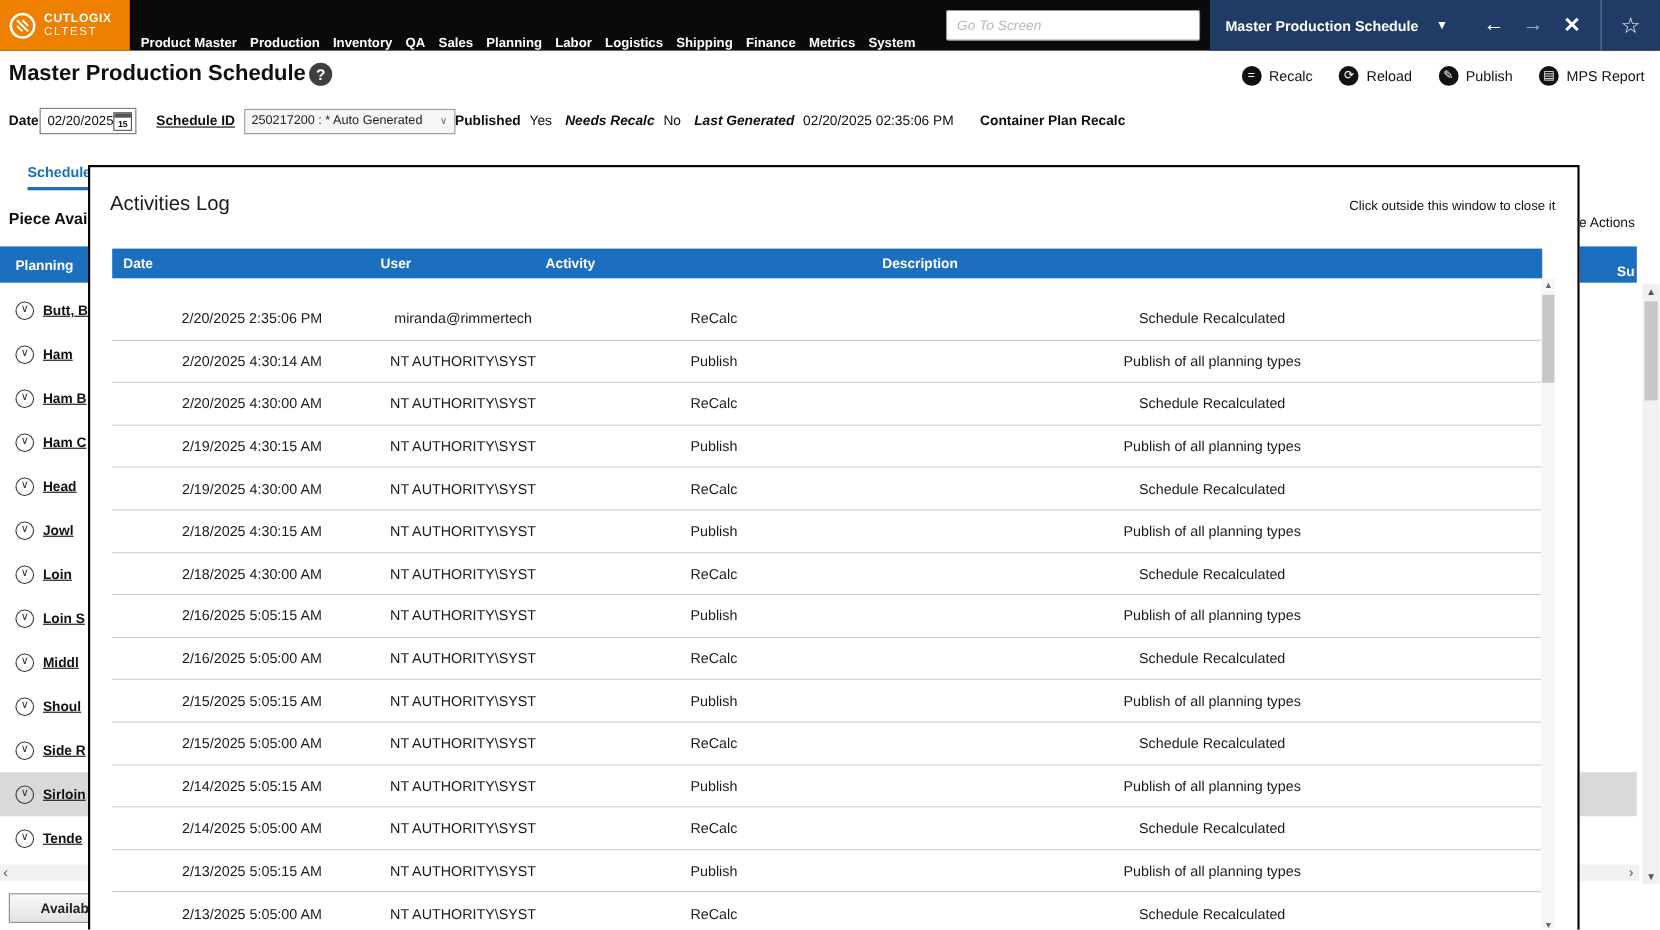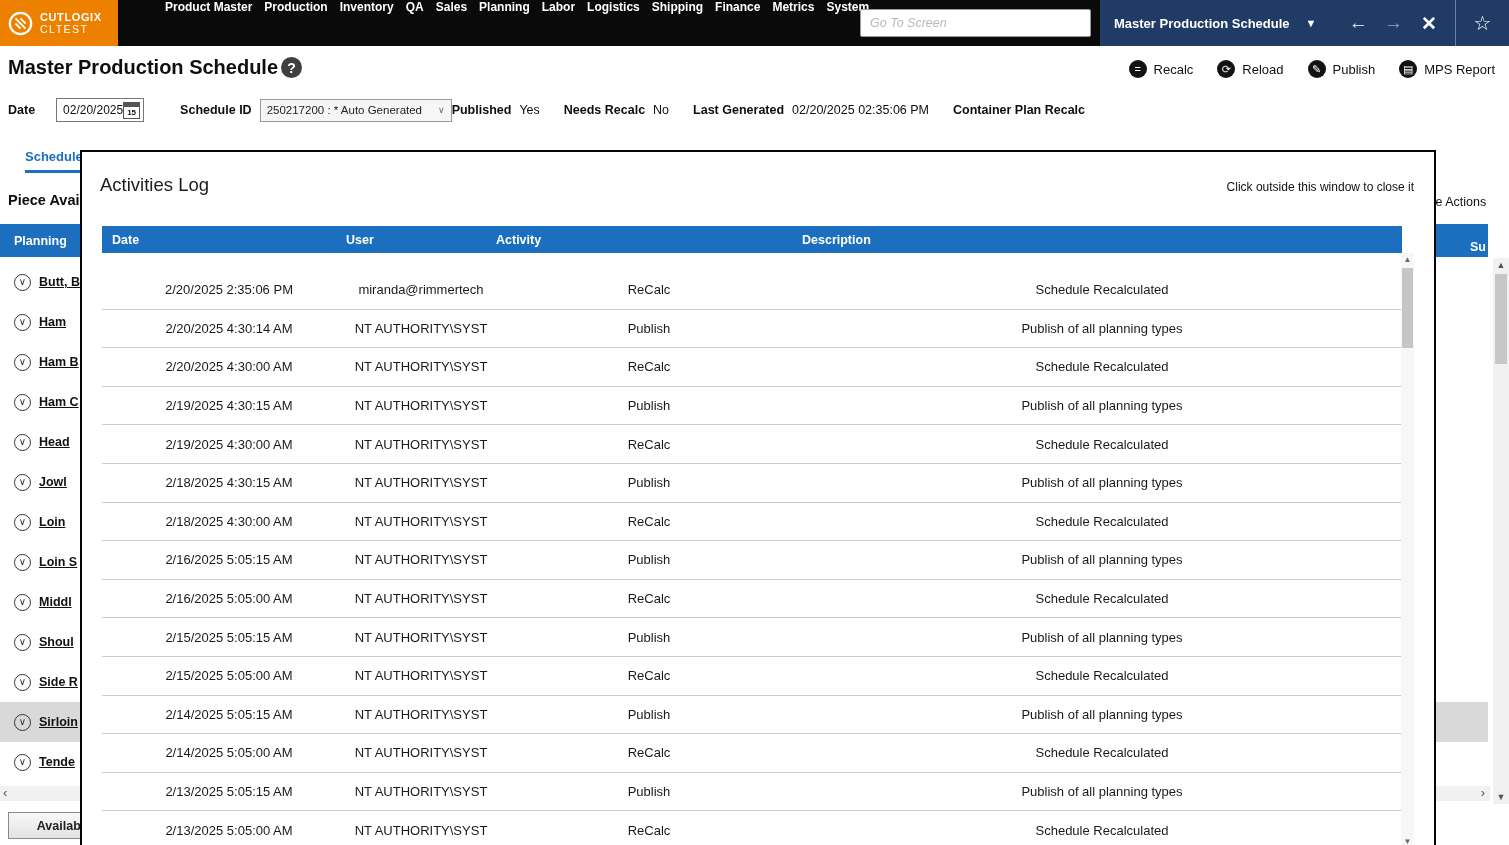--- a/index.html
+++ b/index.html
@@ -10,21 +10,21 @@
   }
 
   
   .topnav { position:absolute; top:0; left:0; width:1509px; height:46px; background:var(--nav-bg); }
   .brand { position:absolute; left:0; top:0; width:118px; height:46px; background:var(--brand-orange);
            display:flex; align-items:center; gap:6px; padding:0 7px; cursor:pointer; }
   .brand svg { width:27px; height:27px; display:block; }
   .brand-text { display:flex; flex-direction:column; line-height:1.15; }
   .brand-name { color:#fff; font-weight:bold; font-size:11px; letter-spacing:.6px; }
   .brand-env  { color:#fff; font-size:10.5px; letter-spacing:1.5px; }
-  .menu { position:absolute; left:122px; top:0; height:46px; display:flex; align-items:flex-start;margin-left:37px; }
+  .menu { position:absolute; left:122px; top:0; height:46px; display:flex; align-items:flex-end; }
   .menu-item { color:#fff; font-weight:bold; font-size:12px; padding:0 6px; white-space:nowrap; cursor:pointer; }
   .goto { position:absolute; left:860px; top:9px; z-index:2; }
   .goto input { width:231px; height:28px; border:1px solid #9a9a9a; border-radius:2px; padding:0 9px;
                 font-family:inherit; font-size:12.5px; color:#333; outline:none; }
   .goto input::placeholder { color:#b9b9b9; font-style:italic; }
   .nav-right { position:absolute; left:1100px; top:0; right:0; height:46px; background:var(--navy);
                display:flex; align-items:center; z-index:2; }
   .screen-dd { display:flex; align-items:center; gap:16px; padding:0 14px; height:100%; cursor:pointer; }
   .screen-dd .dd-label { color:#fff; font-weight:bold; font-size:13px; white-space:nowrap; }
   .dd-caret { color:#fff; font-size:11px; }
@@ -43,30 +43,30 @@
   .action { display:flex; align-items:center; gap:7px; cursor:pointer; }
   .action-icon { width:18px; height:18px; border-radius:50%; background:#121212; color:#fff; font-size:11px;
                  display:flex; align-items:center; justify-content:center; line-height:1; }
   .action-label { font-size:13px; color:#111; white-space:nowrap; }
 
   
   .toolbar { position:absolute; top:96px; left:8px; height:28px; display:flex; align-items:center; white-space:nowrap; }
   .lbl { font-weight:bold; font-size:12.5px; color:#0e0e0e; }
   .val { font-size:12.5px; color:#0e0e0e; }
   .date-box { display:flex; align-items:center; justify-content:space-between; width:88px; height:24px;
-              border:1px solid #777; padding:0 3px 0 6px; font-size:12px; margin-left:21px; cursor:text; }
+              border:1px solid #777; padding:0 3px 0 6px; font-size:12px; margin-left:1px; cursor:text; }
   .cal { position:relative; width:17px; height:17px; border:1px solid #555; background:#fff;
          display:flex; align-items:flex-end; justify-content:center; cursor:pointer; }
   .cal .cal-top { position:absolute; top:0; left:0; right:0; height:4px; background:#555; }
   .cal .cal-day { font-size:8px; font-weight:bold; line-height:11px; }
   .select { display:flex; align-items:center; justify-content:space-between; width:192px; height:23px;
             border:1px solid #9a9a9a; background:#f6f6f6; padding:0 6px; font-size:11.5px; color:#222;
             margin-left:8px; cursor:pointer; }
   .sel-caret { color:#666; font-size:9px; }
-  .ml34 { margin-left:36px; } .ml30 { } .ml20 { margin-left:24px; }
+  .ml34 { margin-left:18px;text-decoration:underline; } .ml30 { } .ml20 { margin-left:12px;font-style:italic; }
   .ml24 { margin-left:24px; } .ml8 { margin-left:8px; }
   .link-btn { cursor:pointer;text-align:right; }
 
   
   .tab { position:absolute; top:149px; left:25px; display:inline-block; color:var(--accent-blue);
          font-weight:bold; font-size:13px; padding-bottom:6px; border-bottom:3px solid var(--accent-blue); cursor:pointer; }
   .section-title { position:absolute; top:192px; left:8px; font-weight:bold; font-size:14.5px; color:#0e0e0e; white-space:nowrap; }
   .more-actions { position:absolute; top:195px; left:1414px; font-size:12.5px; color:#111; white-space:nowrap; cursor:pointer; }
   .grid-header { position:absolute; top:224px; left:0; width:1488px; height:33px; background:var(--accent-blue); }
   .col-planning { position:absolute; left:14px; top:0; height:33px; display:flex; align-items:center;

